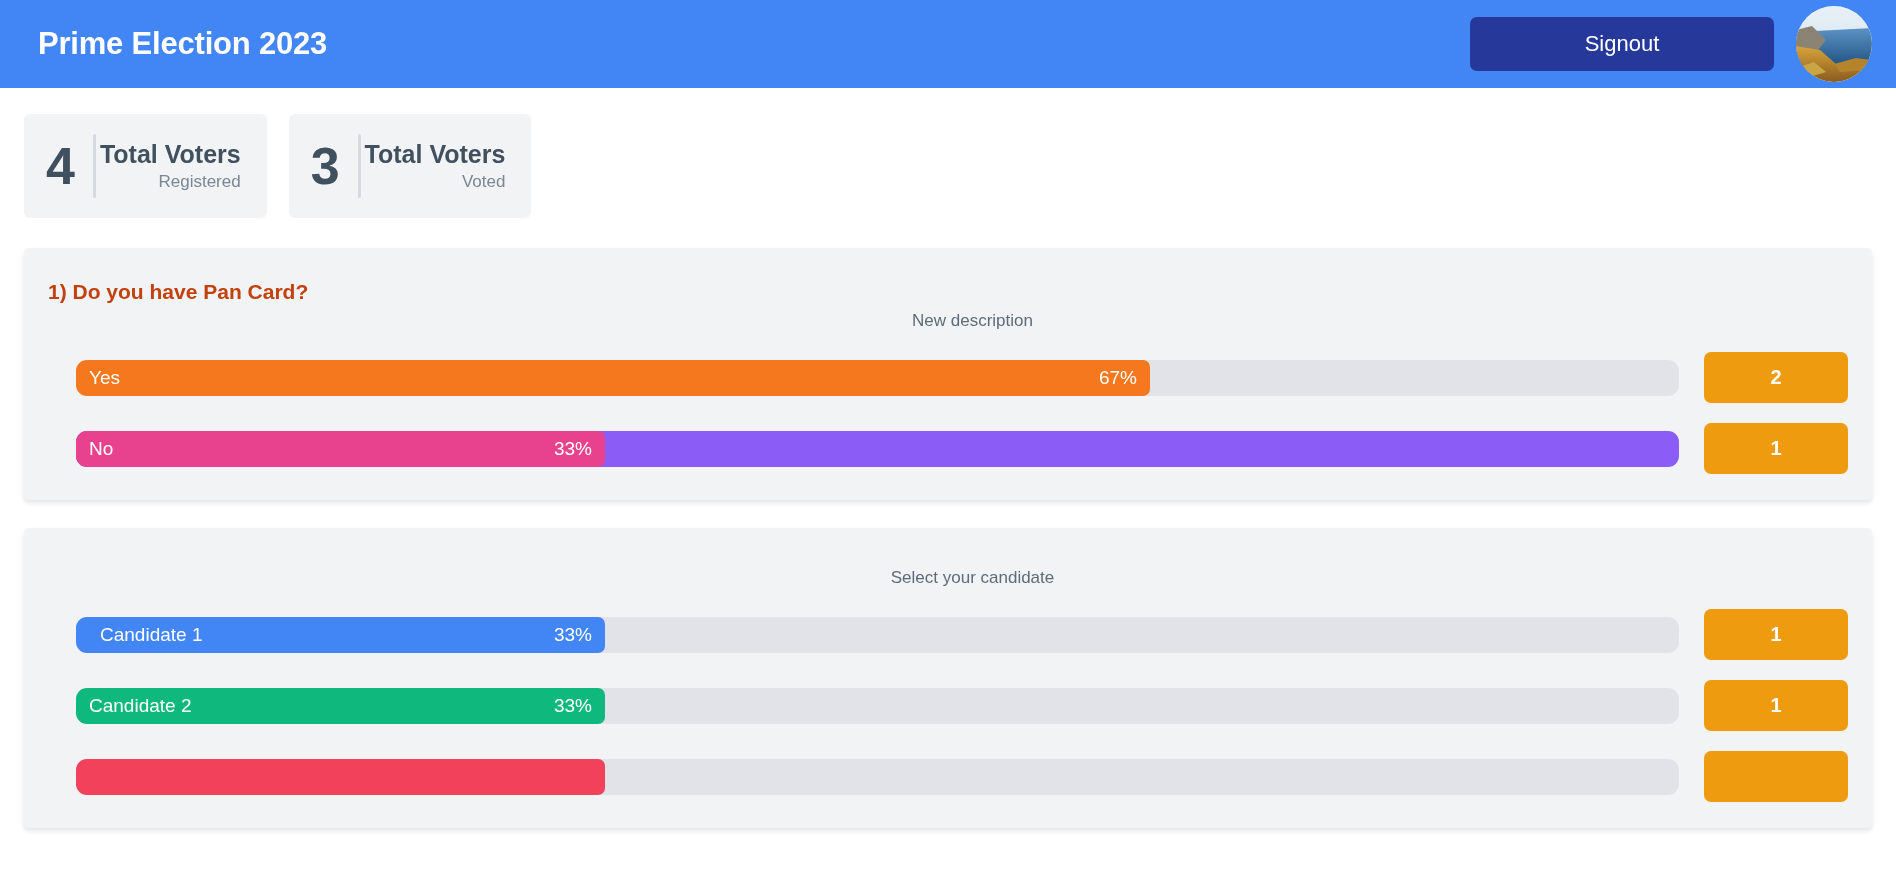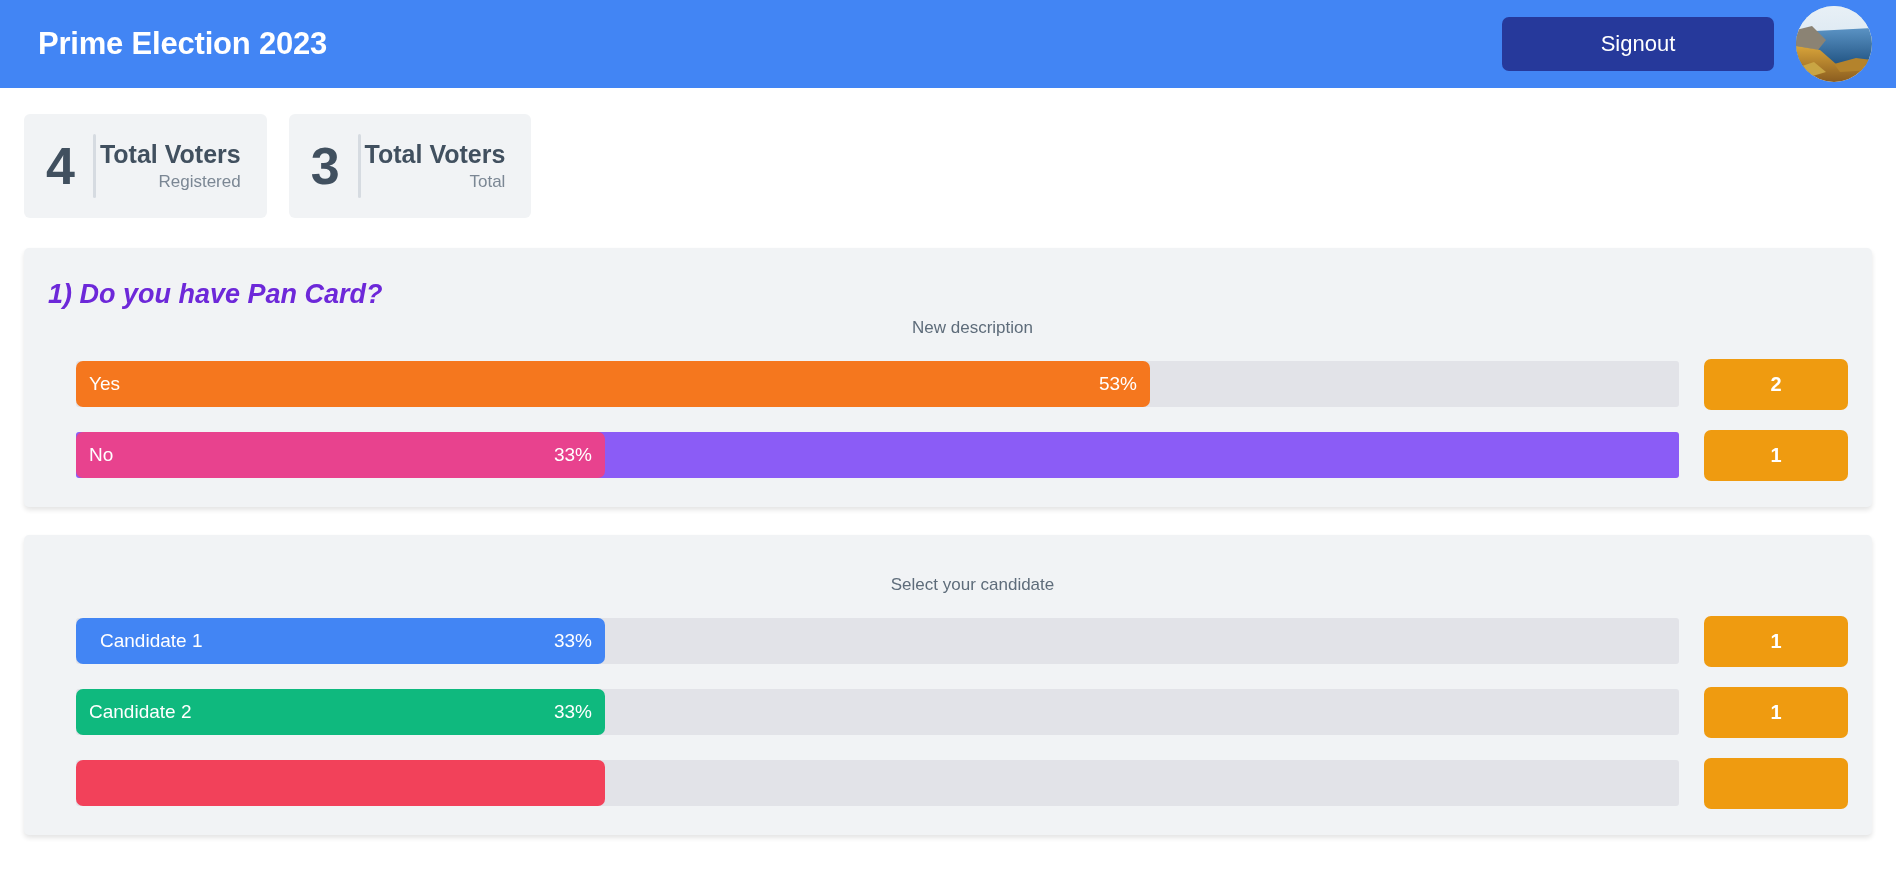--- a/index.html
+++ b/index.html
@@ -28,21 +28,21 @@
     letter-spacing: -0.2px;
     white-space: nowrap;
   }
   .header-right {
     margin-left: auto;
     display: flex;
     align-items: center;
     gap: 22px;
   }
   .signout-button {
-    width: 272px;
+    width: 304px;
     height: 54px;
     background: #26399b;
     border: none;
     border-radius: 7px;
     color: #ffffff;
     font-family: "Liberation Sans", sans-serif;
     font-size: 22px;
     cursor: pointer;
     display: flex;
     align-items: center;
@@ -106,26 +106,25 @@
   
   .questions { padding: 30px 24px 0 24px; }
   .question-card {
     background: #f1f3f5;
     border-radius: 5px;
     box-shadow: 0 3px 5px rgba(0,0,0,0.11);
     padding: 32px 0 26px 0;
     margin-bottom: 28px;
   }
   .question-title {
-    font-size: 27px;
-    font-weight: bold;
-    color: #6d28d9;
+    font-size: 21px;
+    font-weight: bold;
+    color: #c2410c;
     padding-left: 24px;
     line-height: 1.1;
-    font-style: italic;
   }
   .question-desc {
     font-size: 17px;
     color: #5e6c7a;
     padding-left: 49px;
     margin-top: 8px;
     text-align: center;
   }
   .options { margin-top: 21px; }
 
@@ -133,23 +132,23 @@
     display: flex;
     align-items: center;
     padding: 0 24px 0 52px;
     margin-bottom: 20px;
   }
   .option-row:last-child { margin-bottom: 0; }
 
   .bar-track {
     position: relative;
     flex: 1;
-    height: 46px;
+    height: 36px;
     background: #e2e3e8;
-    border-radius: 3px;
+    border-radius: 11px;
     overflow: hidden;
   }
   .bar-fill {
     position: absolute;
     left: 0; top: 0; bottom: 0;
     border-radius: 7px;
     display: flex;
     align-items: center;
     justify-content: space-between;
     padding: 0 13px 0 13px;
@@ -217,37 +216,37 @@
     <div class="stat-text">
       <div class="stat-label">Total Voters</div>
       <div class="stat-sub">Registered</div>
     </div>
   </div>
   <div class="stat-card">
     <div class="stat-number">3</div>
     <div class="stat-divider"></div>
     <div class="stat-text">
       <div class="stat-label">Total Voters</div>
-      <div class="stat-sub">Total</div>
+      <div class="stat-sub">Voted</div>
     </div>
   </div>
 </div>
 
 <div class="questions">
 
   <div class="question-card">
     <div class="question-title">1) Do you have Pan Card?</div>
     <div class="question-desc">New description</div>
     <div class="options">
 
       <div class="option-row">
         <div class="bar-track" style="background: rgb(226, 227, 232);">
           <div class="bar-fill" style="width: 67%; background: rgb(245, 119, 30);">
             <span class="bar-label">Yes</span>
-            <span class="bar-pct">53%</span>
+            <span class="bar-pct">67%</span>
           </div>
         </div>
         <div class="count-badge" style="background: rgb(239, 155, 16);">2</div>
       </div>
 
       <div class="option-row">
         <div class="bar-track" style="background: #8b5cf6;">
           <div class="bar-fill" style="width: 33%; background: rgb(232, 66, 142);">
             <span class="bar-label">No</span>
             <span class="bar-pct">33%</span>

